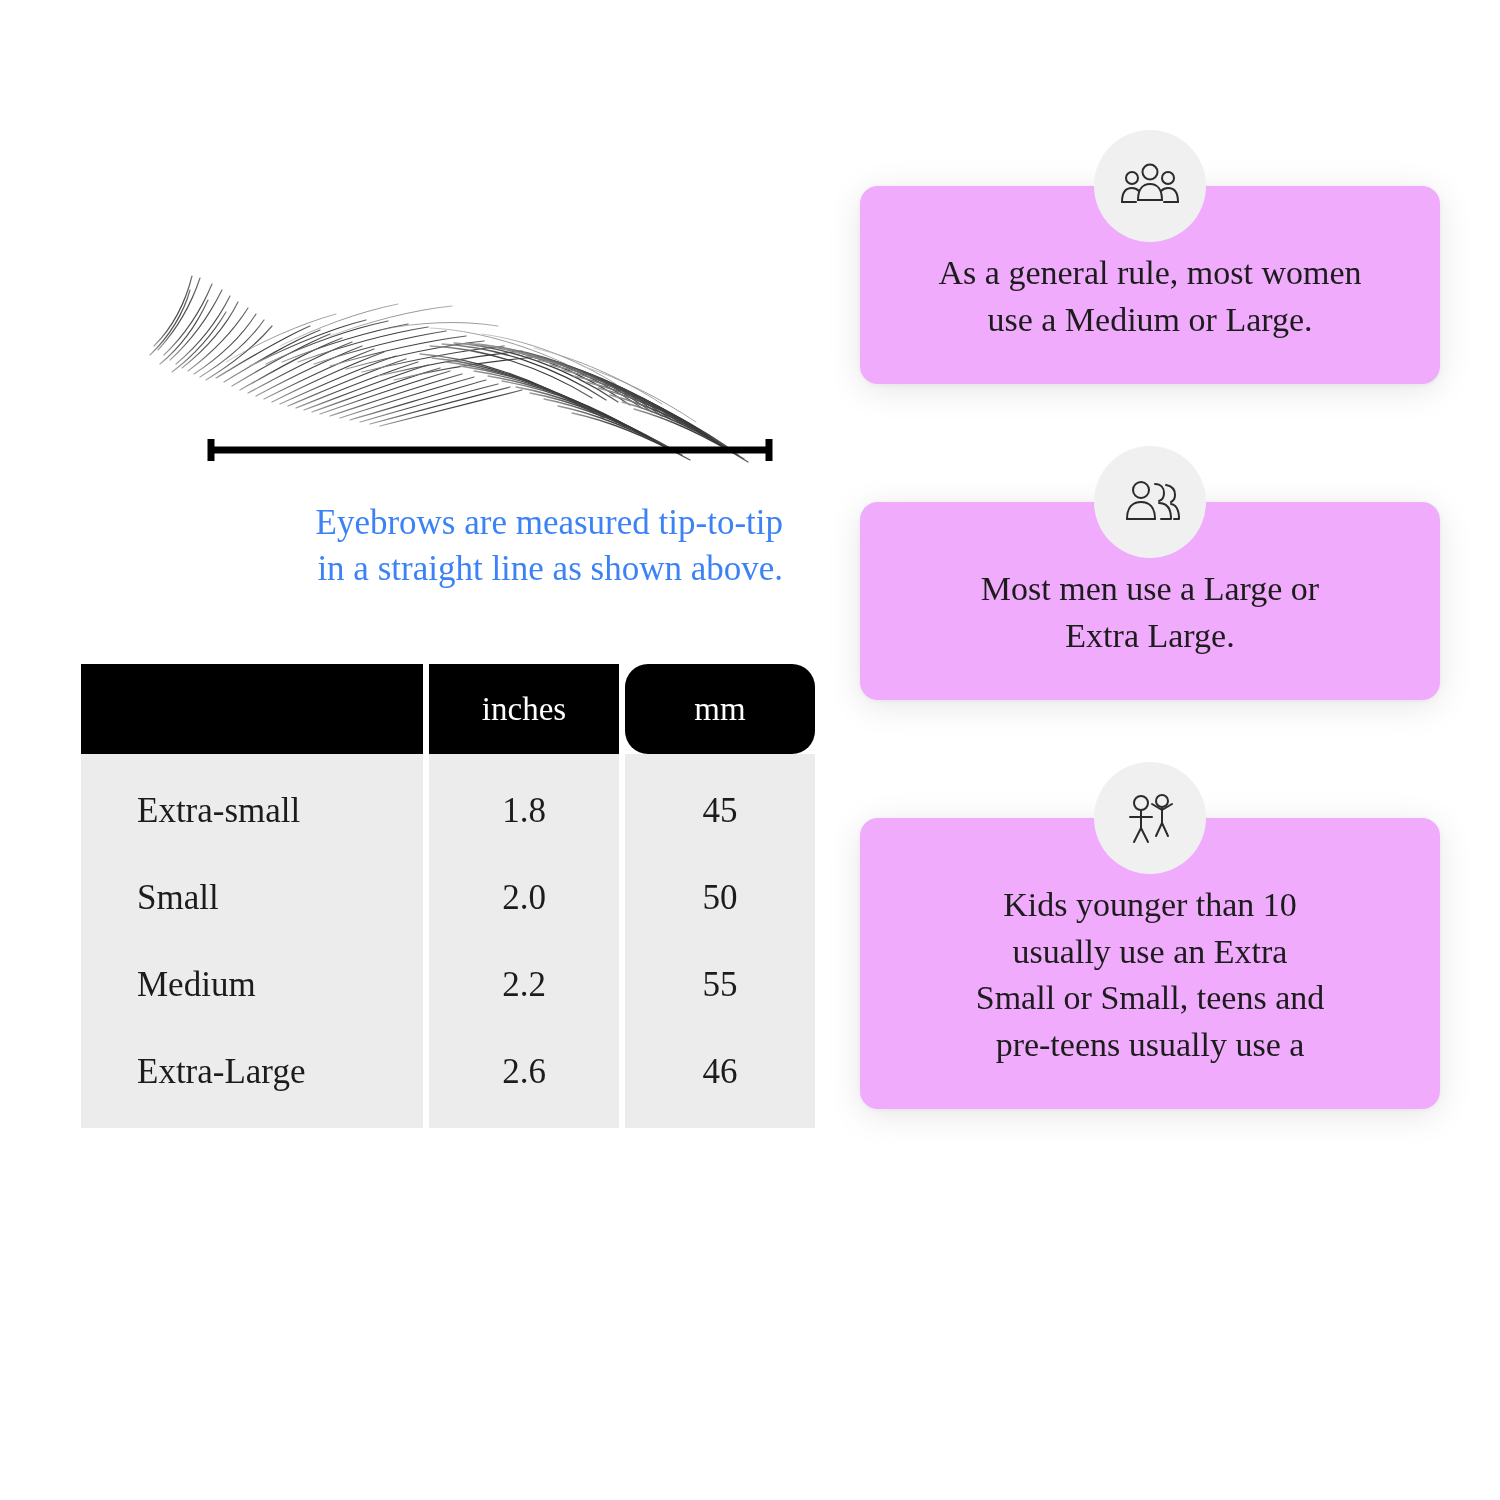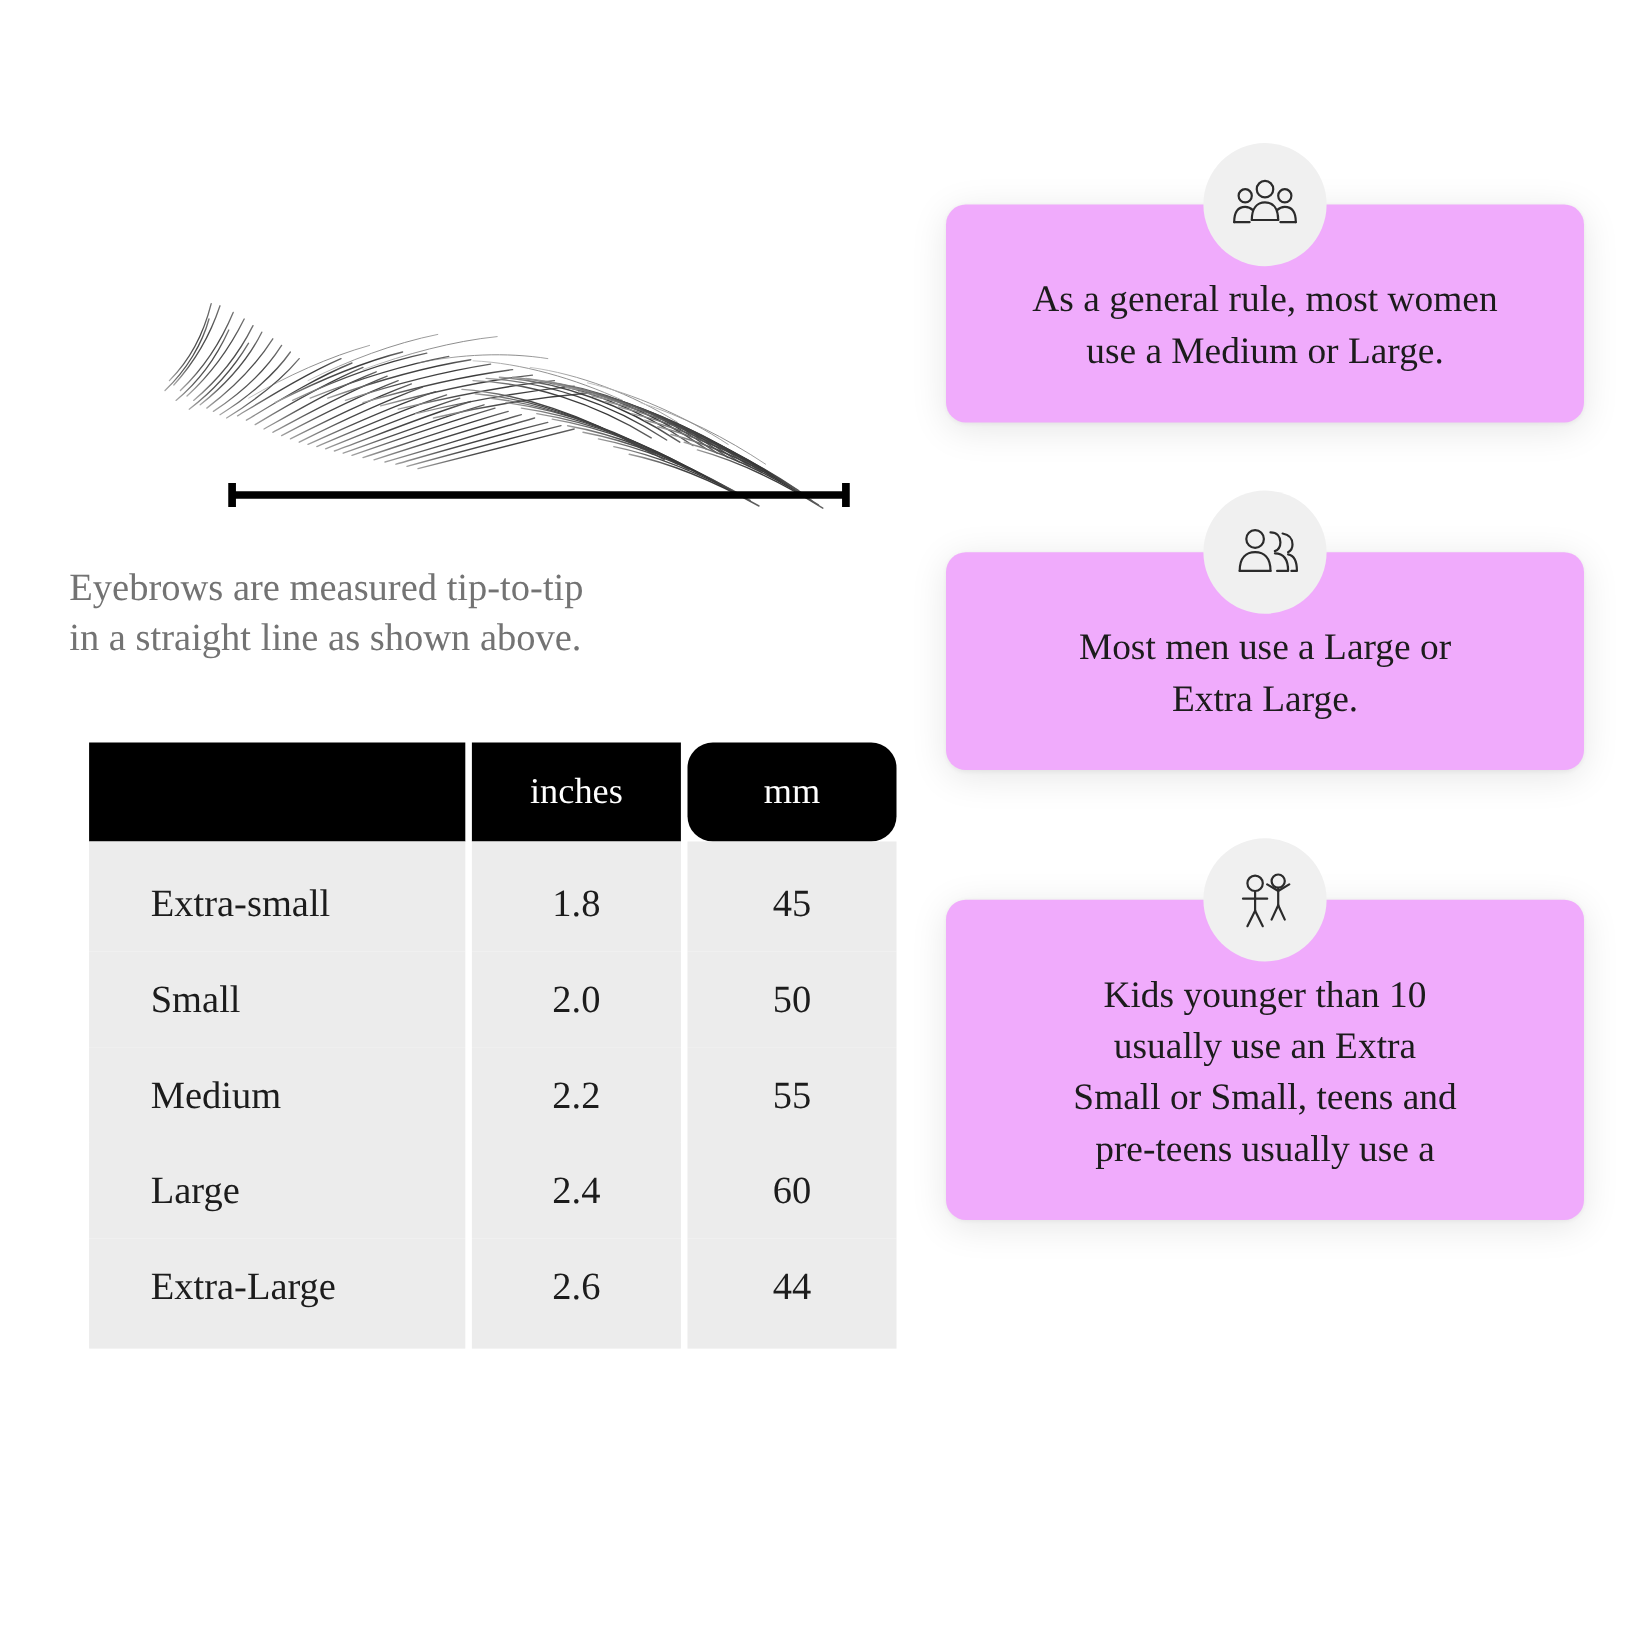--- a/index.html
+++ b/index.html
@@ -43,25 +43,25 @@
 
   .measure-line {
     position: absolute;
     left: 75px;
     top: 288px;
     width: 570px;
     height: 24px;
   }
 
   .caption {
-    margin-top: 31px;
-    text-align: left;
+    margin-top: 20px;
+    text-align: right;
     font-size: 35px;
     line-height: 1.32;
-    color: #737373;
+    color: #3b82f6;
     width: 720px;
     margin-left: -12px;
   }
 
   
   .size-table {
     margin-top: 72px;
     width: 720px;
     border-collapse: separate;
     border-spacing: 6px 0;
@@ -285,28 +285,23 @@
           <td class="name">Small</td>
           <td class="num">2.0</td>
           <td class="num">50</td>
         </tr>
         <tr>
           <td class="name">Medium</td>
           <td class="num">2.2</td>
           <td class="num">55</td>
         </tr>
         <tr>
-          <td class="name">Large</td>
-          <td class="num">2.4</td>
-          <td class="num">60</td>
-        </tr>
-        <tr>
           <td class="name">Extra-Large</td>
           <td class="num">2.6</td>
-          <td class="num">44</td>
+          <td class="num">46</td>
         </tr>
       </tbody>
     </table>
   </div>
 
   <div class="right-col">
 
     <div class="note-card card-women">
       <div class="badge">
         <svg width="62" height="54" viewBox="0 0 62 54" fill="none" stroke="#2b2b2b" stroke-width="2" stroke-linecap="round" stroke-linejoin="round">

